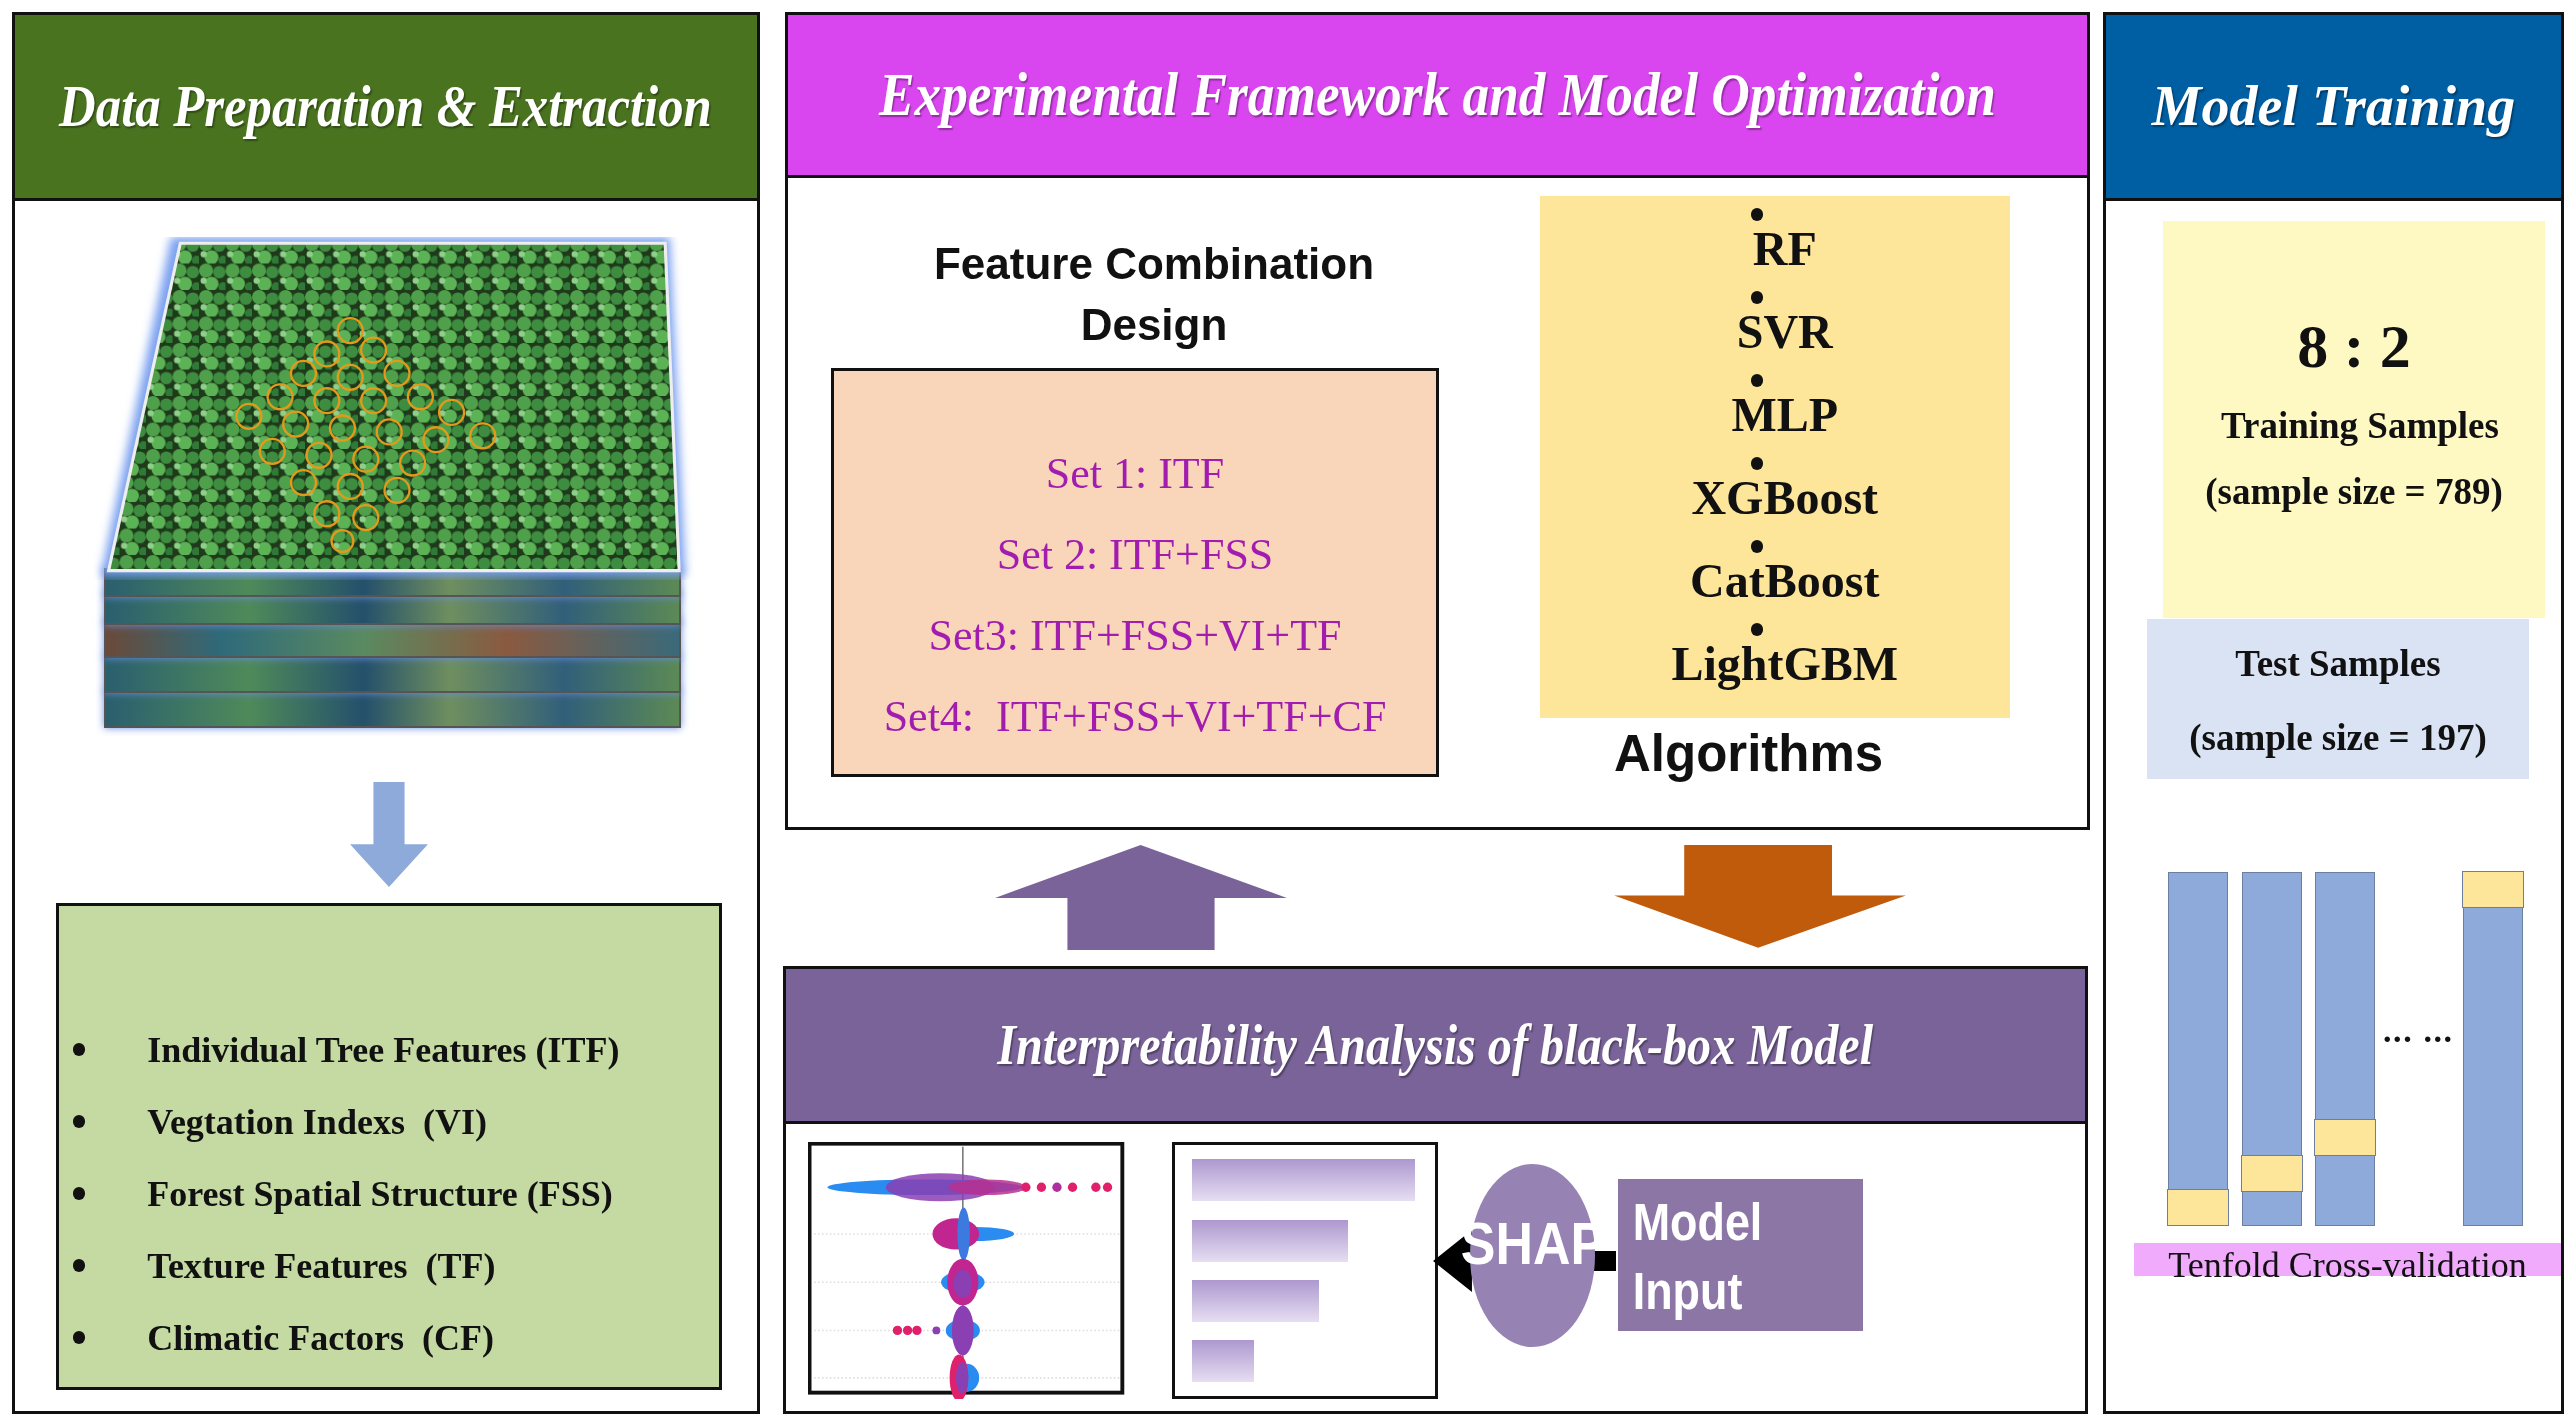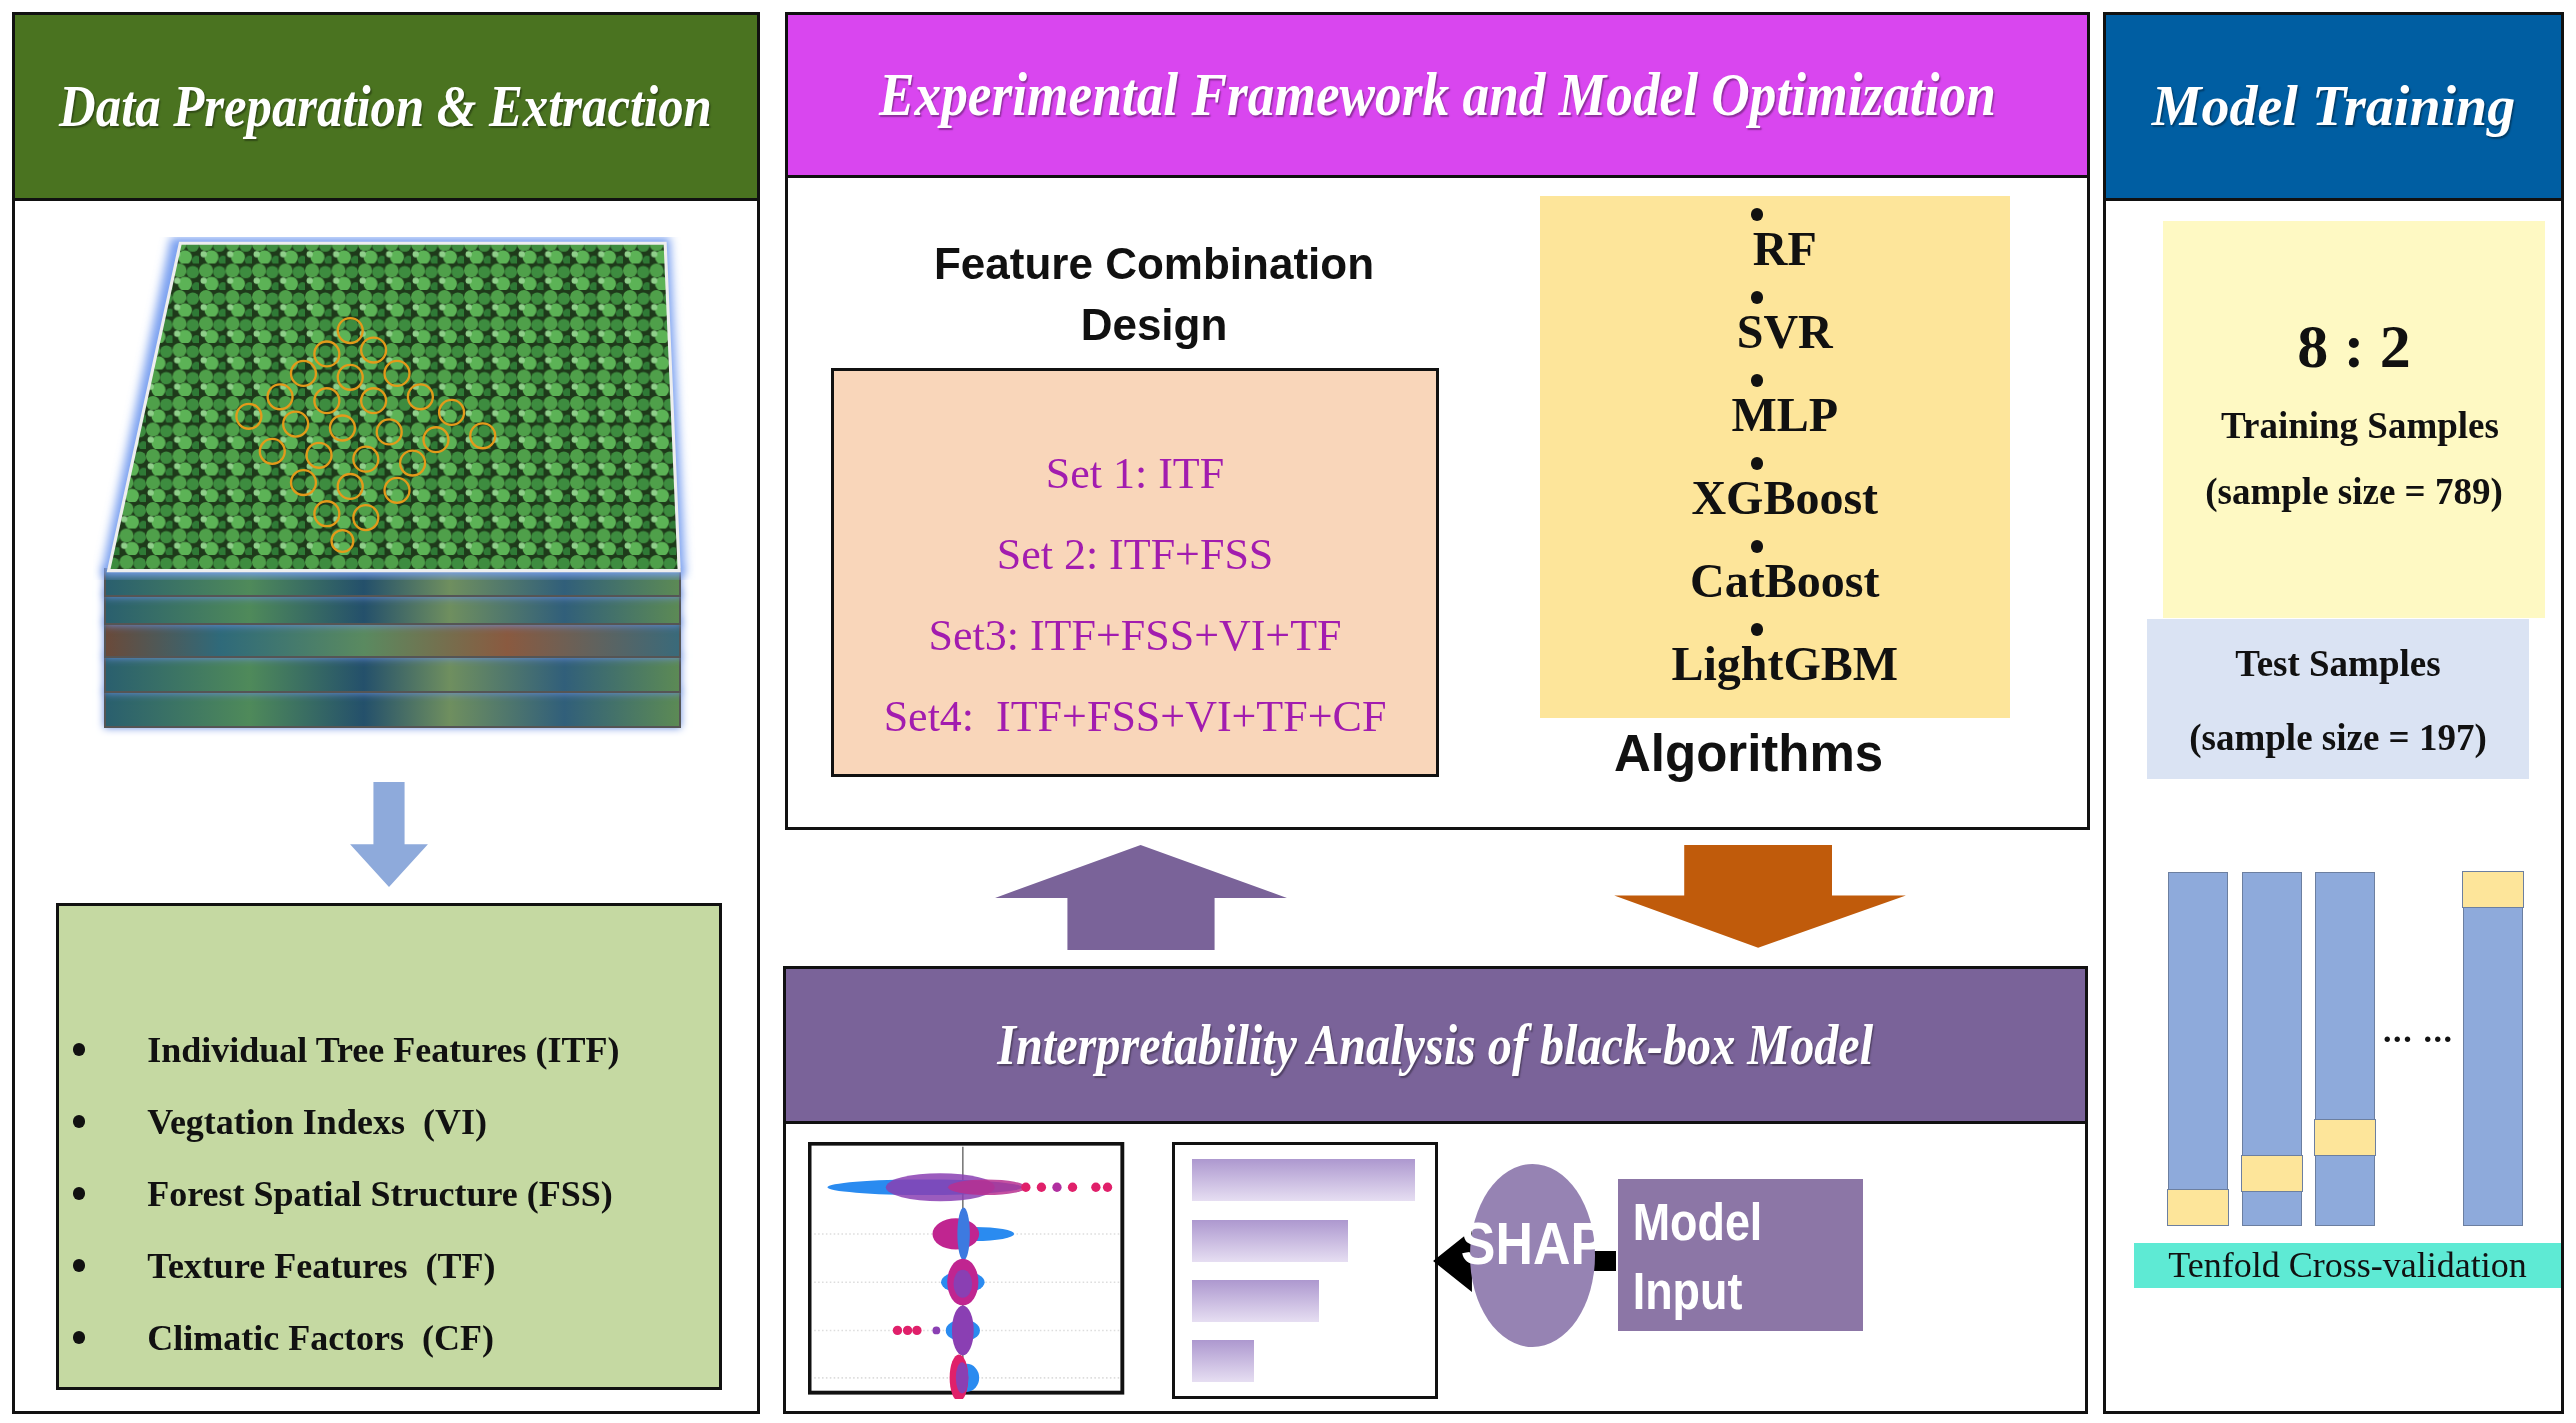--- a/index.html
+++ b/index.html
@@ -255,15 +255,15 @@
       <div class="cv-test" style="bottom:33px;height:37px;"></div>
     </div>
     <div class="cv-bar" style="left:209px;top:0;width:60px;height:354px;">
       <div class="cv-test" style="bottom:69px;height:37px;"></div>
     </div>
     <div style="position:absolute;left:277px;top:140px;font-size:34px;font-weight:bold;color:#111;letter-spacing:1.6px;">... ...</div>
     <div class="cv-bar" style="left:357px;top:0;width:60px;height:354px;">
       <div class="cv-test" style="top:-1.6px;height:37px;"></div>
     </div>
   </div>
-  <div class="abs" style="left:28px;top:1228px;width:427px;height:45px;background:#5eead4;text-align:center;font-size:36px;line-height:45px;color:#111;">Tenfold Cross-validation</div>
+  <div class="abs" style="left:28px;top:1228px;width:427px;height:33px;background:#f0abfc;text-align:center;font-size:36px;line-height:45px;color:#111;">Tenfold Cross-validation</div>
 </div>
 
 
 </body></html>

